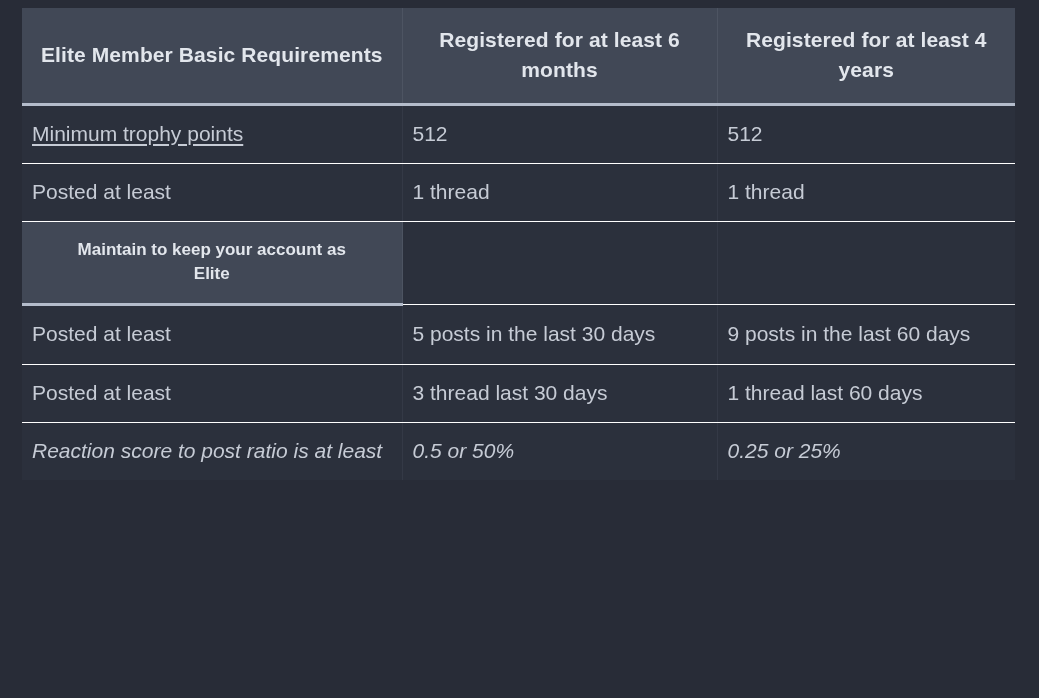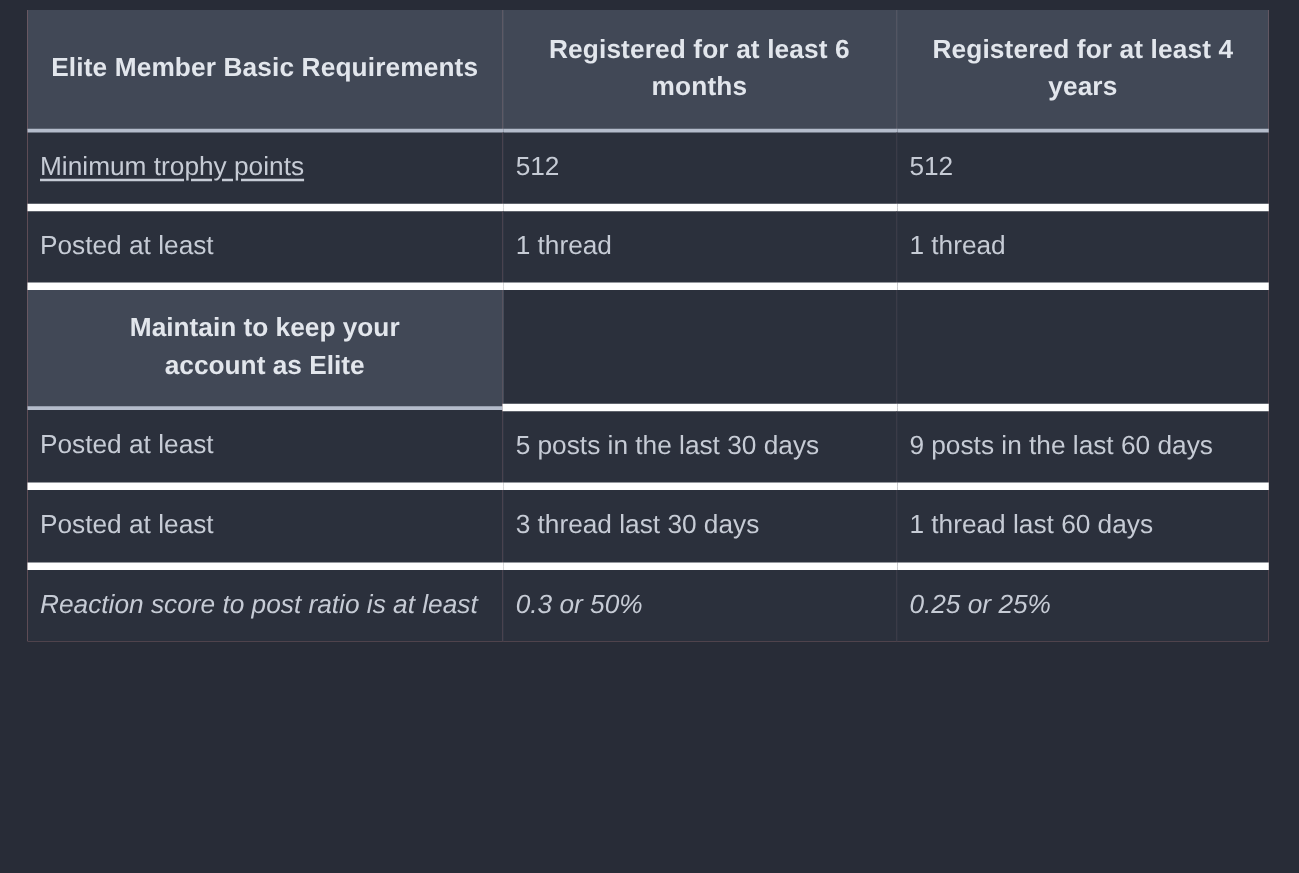--- a/index.html
+++ b/index.html
@@ -47,39 +47,39 @@
     border-right: 1px solid #4d5462;
     letter-spacing: 0.1px;
   }
   th.hdr.last { border-right: none; }
 
   
   td.section-hdr {
     background: #414856;
     color: #e2e6ec;
     font-weight: bold;
-    font-size: 21px;
+    font-size: 17px;
     line-height: 1.42;
     text-align: center;
     vertical-align: middle;
     padding: 16px 40px 17px 40px;
     border-bottom: 3px solid #b4bccb;
     border-right: 1px solid #4d5462;
   }
 
   
   td.cell {
     background: #2b303c;
     color: #c6cbd5;
     font-size: 21px;
     line-height: 1.44;
     text-align: left;
     vertical-align: middle;
     padding: 13px 14px 14px 10px;
-    border-bottom: 6px solid #ffffff;
+    border-bottom: 1px solid #ffffff;
     border-right: 1px solid #343946;
   }
   td.cell.last { border-right: none; }
   td.cell.blank { padding: 0; }
   td.cell.norule { border-bottom: none; font-style: italic; }
 
   td.cell .link {
     color: #c6cbd5;
     text-decoration: underline;
     text-underline-offset: 3px;
@@ -132,19 +132,19 @@
       </tr>
 
       <tr>
         <td class="cell">Posted at least</td>
         <td class="cell">3 thread last 30 days</td>
         <td class="cell last">1 thread last 60 days</td>
       </tr>
 
       <tr>
         <td class="cell norule">Reaction score to post ratio is at least</td>
-        <td class="cell norule">0.3 or 50%</td>
+        <td class="cell norule">0.5 or 50%</td>
         <td class="cell norule last">0.25 or 25%</td>
       </tr>
 
     </tbody>
   </table>
 </div>
 
 </body></html>

